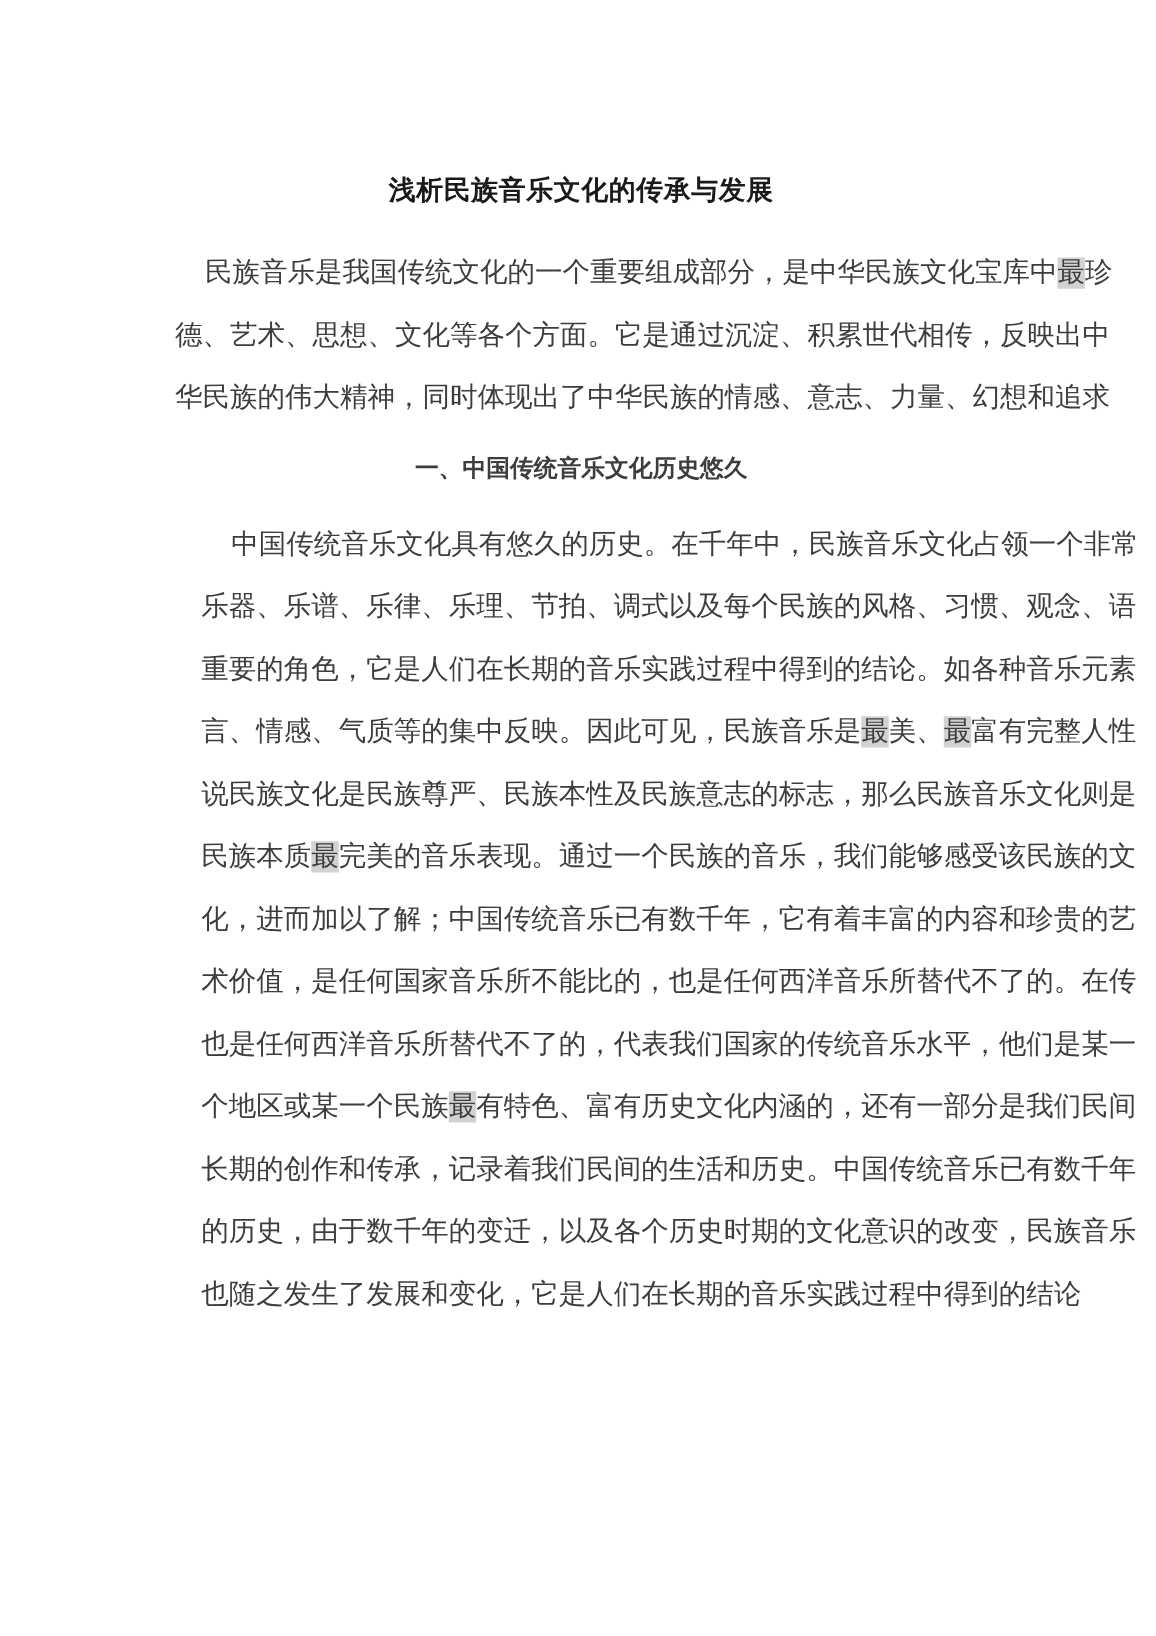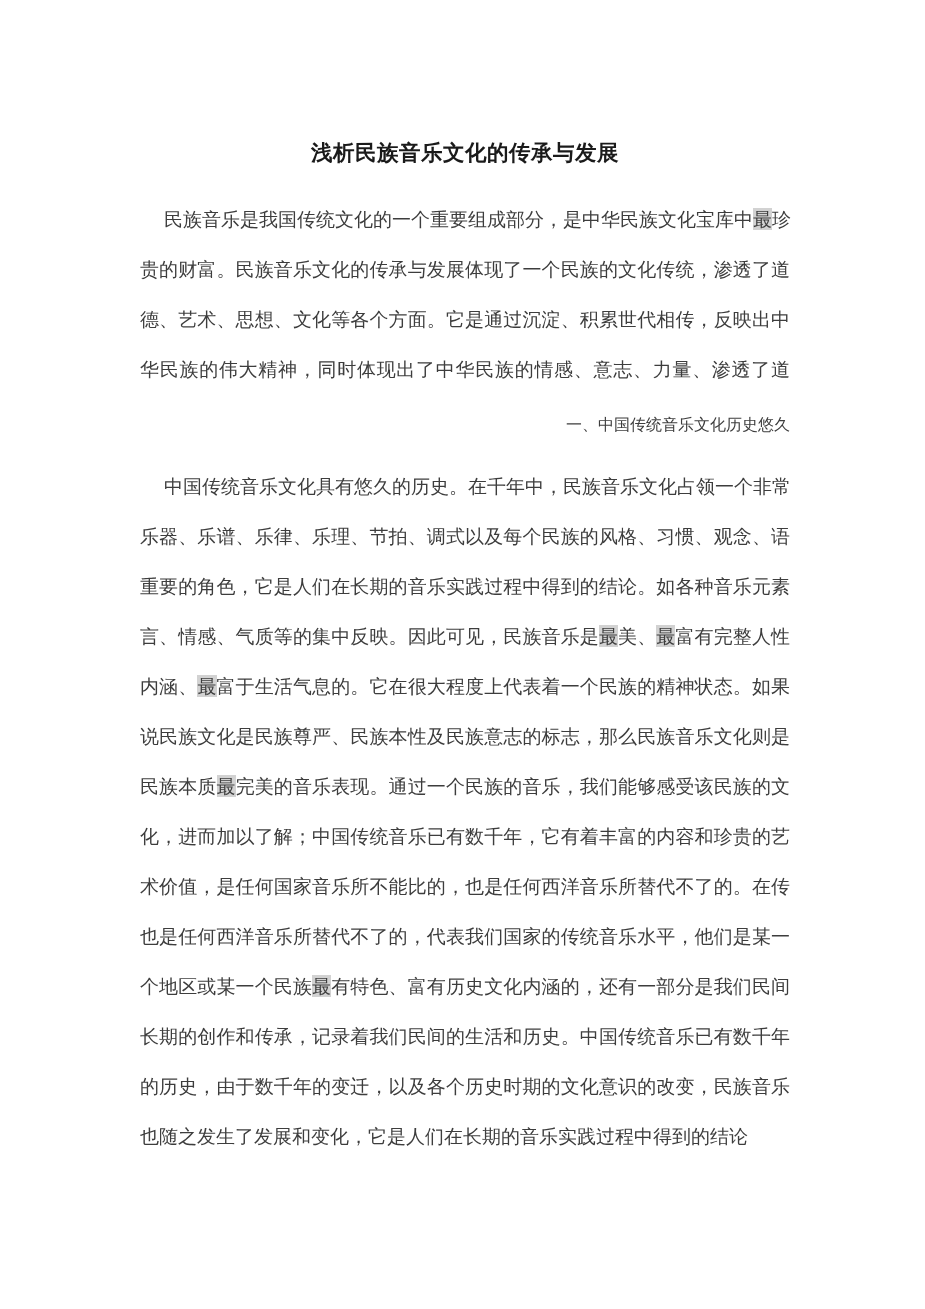--- a/index.html
+++ b/index.html
@@ -24,63 +24,61 @@
     font-size: 21.5px;
     line-height: 30px;
     letter-spacing: 0.5px;
     text-align: center;
     color: #1a1a1a;
   }
   .paragraph {
     margin: 0;
   }
   .p1 { margin-top: 26px; }
-  .p2 { margin-top: 11px; }
+  .p2 { margin-top: 11px; margin-left: 21px; }
   .line {
-    font-size: 19px;
+    font-size: 22px;
     line-height: 50px;
     color: #3d3d3d;
     text-align: justify;
     text-align-last: justify;
     white-space: nowrap;
   }
   .line.indent { padding-left: 24px; }
   .line.last { text-align-last: left; }
   .section-heading {
     margin: 6px 0 0 0;
-    font-size: 16px;
+    font-size: 19px;
     line-height: 50px;
-    font-weight: 400;
+    font-weight: 700;
     color: #3d3d3d;
-    text-align: right;
+    text-align: center;
   }
   .hl { background: var(--hl-color, #d2d2d2); }
 </style>
 </head>
 <body style="--hl-color: #d2d2d2;">
 
 <div class="page">
 
   <h1 class="doc-title">浅析民族音乐文化的传承与发展</h1>
 
   <div class="paragraph p1">
     <div class="line indent">民族音乐是我国传统文化的一个重要组成部分，是中华民族文化宝库中<span class="hl">最</span>珍</div>
-    <div class="line">贵的财富。民族音乐文化的传承与发展体现了一个民族的文化传统，渗透了道</div>
     <div class="line">德、艺术、思想、文化等各个方面。它是通过沉淀、积累世代相传，反映出中</div>
-    <div class="line">华民族的伟大精神，同时体现出了中华民族的情感、意志、力量、渗透了道</div>
+    <div class="line">华民族的伟大精神，同时体现出了中华民族的情感、意志、力量、幻想和追求</div>
   </div>
 
   <div class="section-heading">一、中国传统音乐文化历史悠久</div>
 
   <div class="paragraph p2">
     <div class="line indent">中国传统音乐文化具有悠久的历史。在千年中，民族音乐文化占领一个非常</div>
     <div class="line">乐器、乐谱、乐律、乐理、节拍、调式以及每个民族的风格、习惯、观念、语</div>
     <div class="line">重要的角色，它是人们在长期的音乐实践过程中得到的结论。如各种音乐元素</div>
     <div class="line">言、情感、气质等的集中反映。因此可见，民族音乐是<span class="hl">最</span>美、<span class="hl">最</span>富有完整人性</div>
-    <div class="line">内涵、<span class="hl">最</span>富于生活气息的。它在很大程度上代表着一个民族的精神状态。如果</div>
     <div class="line">说民族文化是民族尊严、民族本性及民族意志的标志，那么民族音乐文化则是</div>
     <div class="line">民族本质<span class="hl">最</span>完美的音乐表现。通过一个民族的音乐，我们能够感受该民族的文</div>
     <div class="line">化，进而加以了解；中国传统音乐已有数千年，它有着丰富的内容和珍贵的艺</div>
     <div class="line">术价值，是任何国家音乐所不能比的，也是任何西洋音乐所替代不了的。在传</div>
     <div class="line">也是任何西洋音乐所替代不了的，代表我们国家的传统音乐水平，他们是某一</div>
     <div class="line">个地区或某一个民族<span class="hl">最</span>有特色、富有历史文化内涵的，还有一部分是我们民间</div>
     <div class="line">长期的创作和传承，记录着我们民间的生活和历史。中国传统音乐已有数千年</div>
     <div class="line">的历史，由于数千年的变迁，以及各个历史时期的文化意识的改变，民族音乐</div>
     <div class="line last">也随之发生了发展和变化，它是人们在长期的音乐实践过程中得到的结论</div>
   </div>

